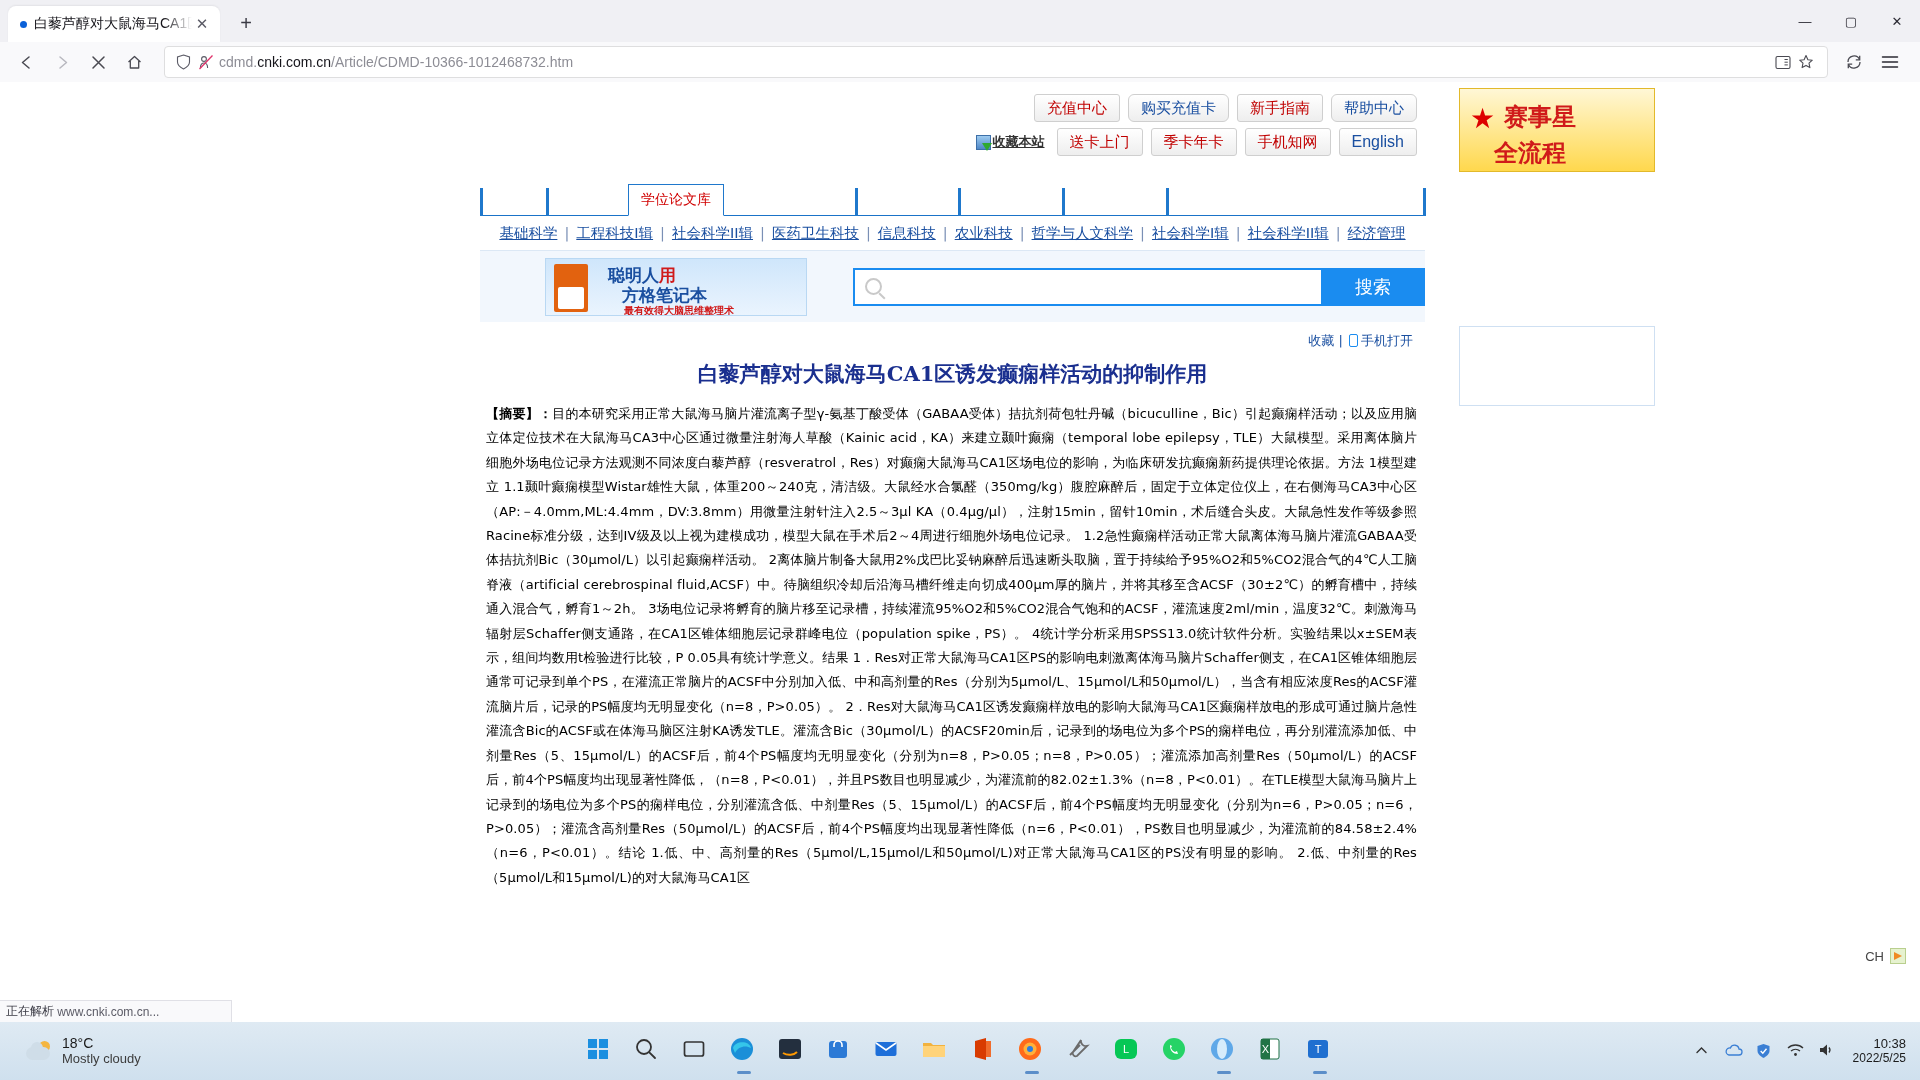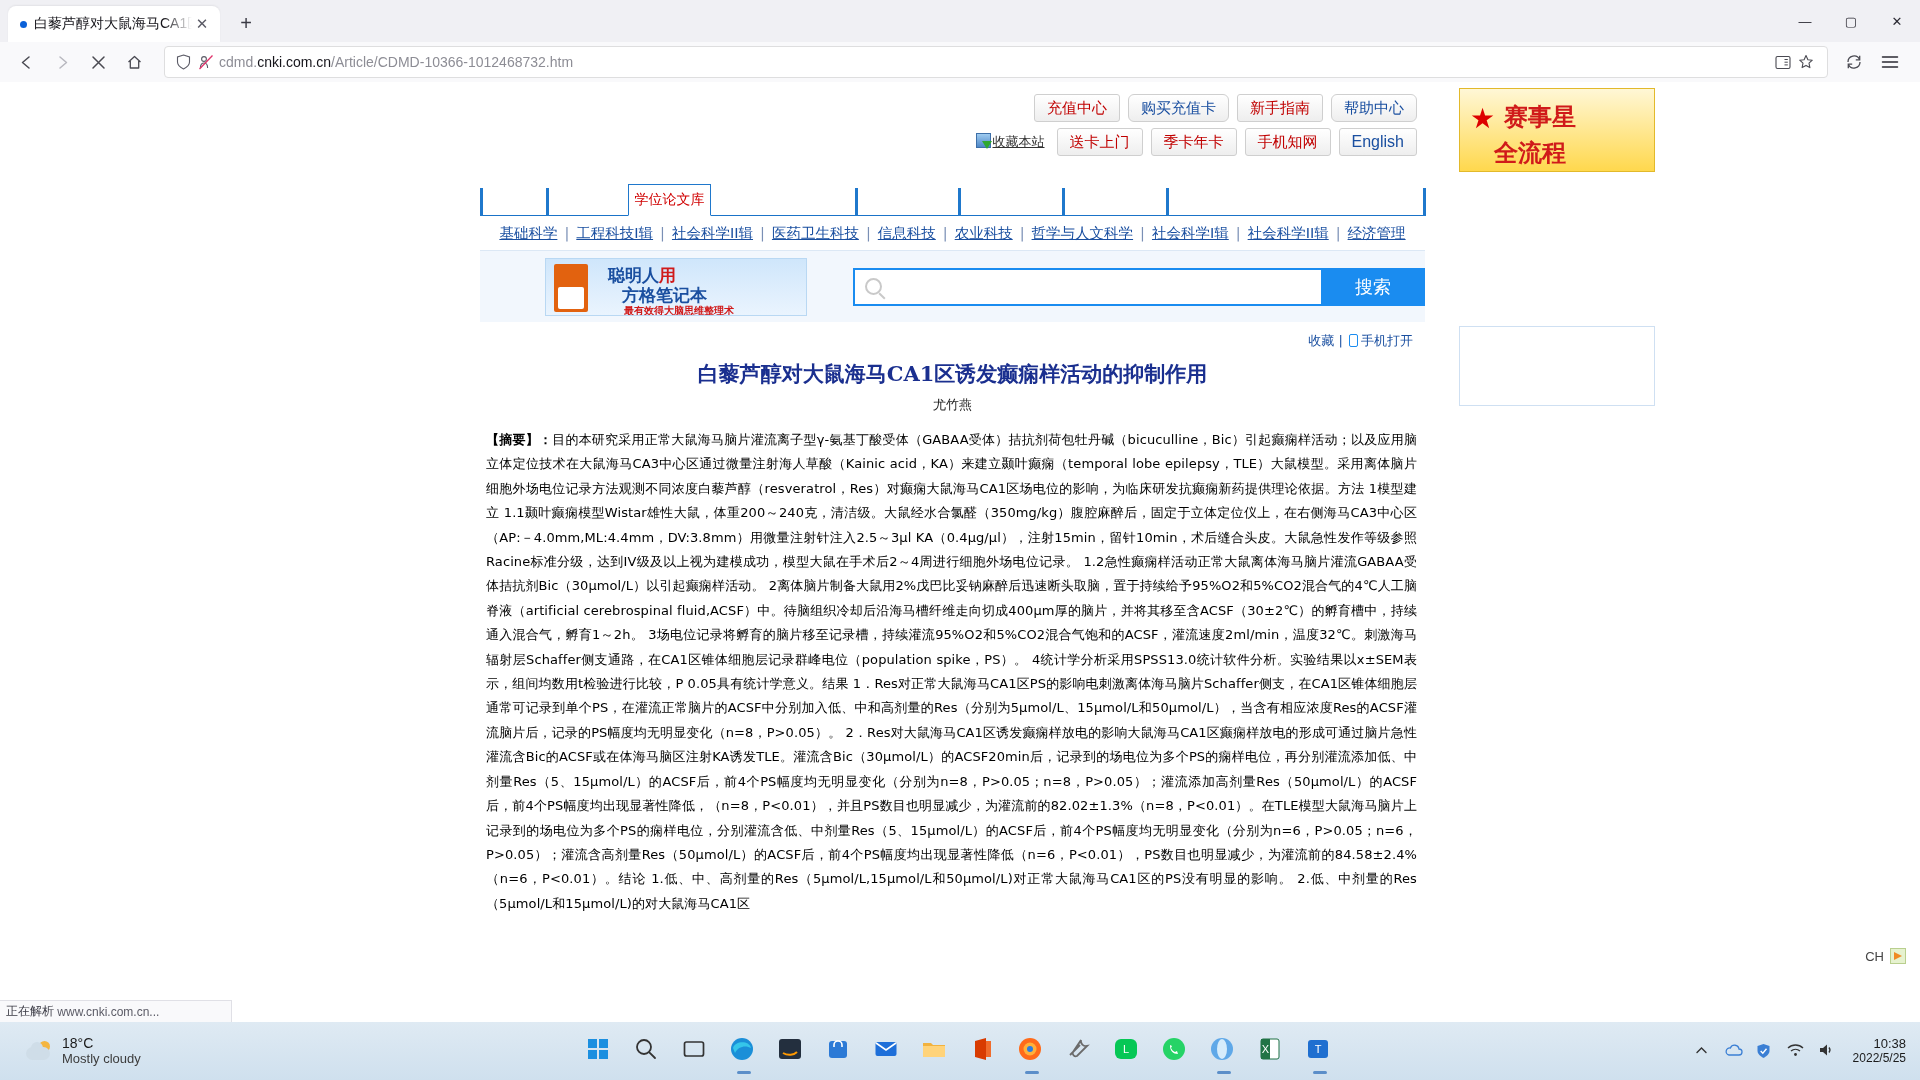--- a/index.html
+++ b/index.html
@@ -79,33 +79,33 @@
   .btnrow { display:flex; justify-content:flex-end; align-items:center; margin-bottom:6px; }
   .hbtn {
     display:inline-block; border:1px solid #cfcfcf; border-radius:3px;
     background: linear-gradient(#ffffff, #eeeeee);
     font-size: 15px; padding: 3px 12px; margin-left: 8px; line-height:20px;
     font-family:"DejaVu Sans", sans-serif; white-space:nowrap;
   }
   .hbtn.red { color:#c00000; }
   .hbtn.blue { color:#1a4fa0;border-radius:6px; }
   .hbtn.en { color:#1a4fa0; font-family:"Liberation Sans",sans-serif; font-size:16px; }
-  #fav { display:flex; margin-right:4px; }
+  #fav { display:flex; align-items:center; margin-right:4px;font-weight:bold; }
   .fav-ico { width:15px; height:15px; background:linear-gradient(#9ecbf0,#4e87c7); border:1px solid #3d6fa8;
              position:relative; margin-right:2px; }
   .fav-ico::after{content:"";position:absolute;right:-2px;bottom:-2px;border-left:5px solid transparent;
              border-right:5px solid transparent;border-top:8px solid #2fa82f;}
   #fav span { font-size:13px; color:#333; text-decoration:underline; font-family:"DejaVu Sans",sans-serif;}
 
   
   #navtabs { position:relative; height: 34px; margin-top: 8px; }
   #navtabs .tabline { position:absolute; left: 0; right: 0; bottom: 0; height:1px; background:#1a73c8; }
   .vtick { position:absolute; bottom:0; width:3px; height:28px; background:#1f78cc; }
   .navtab-active {
-    position:absolute; bottom:0; left: 148px; width:83px; height:32px;
+    position:absolute; bottom:0; left: 148px; width:96px; height:32px;
     border:1px solid #1f78cc; border-bottom:1px solid #fff; background:#fff;
     display:flex; align-items:center; justify-content:center;
     color:#d00000; font-size:14px; font-family:"DejaVu Sans",sans-serif;
   }
 
   
   #subjects { display:flex; align-items:center; justify-content:center; height:34px;
      font-size:14.5px; color:#1a4fa0; font-family:"DejaVu Sans",sans-serif; }
   #subjects a { color:#1a4fa0; text-decoration:underline; white-space:nowrap; }
   #subjects .sep { color:#7a8fb5; margin: 0 7px; }
@@ -363,21 +363,20 @@
           </div>
         </div>
 
         <div id="toollinks">
           <a>收藏</a>
           <span>|</span>
           <span class="phone-ico"></span><a>手机打开</a>
         </div>
 
         <div id="arttitle">白藜芦醇对大鼠海马CA1区诱发癫痫样活动的抑制作用</div>
-        <div id="artauthor">尤竹燕</div>
 
         <div id="abstract">
           <b>【摘要】：</b><span>目的本研究采用正常大鼠海马脑片灌流离子型γ-氨基丁酸受体（GABAA受体）拮抗剂荷包牡丹碱（bicuculline，Bic）引起癫痫样活动；以及应用脑立体定位技术在大鼠海马CA3中心区通过微量注射海人草酸（Kainic acid，KA）来建立颞叶癫痫（temporal lobe epilepsy，TLE）大鼠模型。采用离体脑片细胞外场电位记录方法观测不同浓度白藜芦醇（resveratrol，Res）对癫痫大鼠海马CA1区场电位的影响，为临床研发抗癫痫新药提供理论依据。方法 1模型建立 1.1颞叶癫痫模型Wistar雄性大鼠，体重200～240克，清洁级。大鼠经水合氯醛（350mg/kg）腹腔麻醉后，固定于立体定位仪上，在右侧海马CA3中心区（AP:－4.0mm,ML:4.4mm，DV:3.8mm）用微量注射针注入2.5～3μl KA（0.4μg/μl），注射15min，留针10min，术后缝合头皮。大鼠急性发作等级参照Racine标准分级，达到IV级及以上视为建模成功，模型大鼠在手术后2～4周进行细胞外场电位记录。 1.2急性癫痫样活动正常大鼠离体海马脑片灌流GABAA受体拮抗剂Bic（30μmol/L）以引起癫痫样活动。 2离体脑片制备大鼠用2%戊巴比妥钠麻醉后迅速断头取脑，置于持续给予95%O2和5%CO2混合气的4℃人工脑脊液（artificial cerebrospinal fluid,ACSF）中。待脑组织冷却后沿海马槽纤维走向切成400μm厚的脑片，并将其移至含ACSF（30±2℃）的孵育槽中，持续通入混合气，孵育1～2h。 3场电位记录将孵育的脑片移至记录槽，持续灌流95%O2和5%CO2混合气饱和的ACSF，灌流速度2ml/min，温度32℃。刺激海马辐射层Schaffer侧支通路，在CA1区锥体细胞层记录群峰电位（population spike，PS）。 4统计学分析采用SPSS13.0统计软件分析。实验结果以x±SEM表示，组间均数用t检验进行比较，P 0.05具有统计学意义。结果 1．Res对正常大鼠海马CA1区PS的影响电刺激离体海马脑片Schaffer侧支，在CA1区锥体细胞层通常可记录到单个PS，在灌流正常脑片的ACSF中分别加入低、中和高剂量的Res（分别为5μmol/L、15μmol/L和50μmol/L），当含有相应浓度Res的ACSF灌流脑片后，记录的PS幅度均无明显变化（n=8，P&gt;0.05）。 2．Res对大鼠海马CA1区诱发癫痫样放电的影响大鼠海马CA1区癫痫样放电的形成可通过脑片急性灌流含Bic的ACSF或在体海马脑区注射KA诱发TLE。灌流含Bic（30μmol/L）的ACSF20min后，记录到的场电位为多个PS的痫样电位，再分别灌流添加低、中剂量Res（5、15μmol/L）的ACSF后，前4个PS幅度均无明显变化（分别为n=8，P&gt;0.05；n=8，P&gt;0.05）；灌流添加高剂量Res（50μmol/L）的ACSF后，前4个PS幅度均出现显著性降低，（n=8，P&lt;0.01），并且PS数目也明显减少，为灌流前的82.02±1.3%（n=8，P&lt;0.01）。在TLE模型大鼠海马脑片上记录到的场电位为多个PS的痫样电位，分别灌流含低、中剂量Res（5、15μmol/L）的ACSF后，前4个PS幅度均无明显变化（分别为n=6，P&gt;0.05；n=6，P&gt;0.05）；灌流含高剂量Res（50μmol/L）的ACSF后，前4个PS幅度均出现显著性降低（n=6，P&lt;0.01），PS数目也明显减少，为灌流前的84.58±2.4%（n=6，P&lt;0.01）。结论 1.低、中、高剂量的Res（5μmol/L,15μmol/L和50μmol/L)对正常大鼠海马CA1区的PS没有明显的影响。 2.低、中剂量的Res（5μmol/L和15μmol/L)的对大鼠海马CA1区</span>
         </div>
 
         <div id="rail">
           <div id="rail-ad">
             <span class="star">★</span>
             <span class="rail-t1">赛事星</span>
             <span class="rail-t2">全流程</span>

